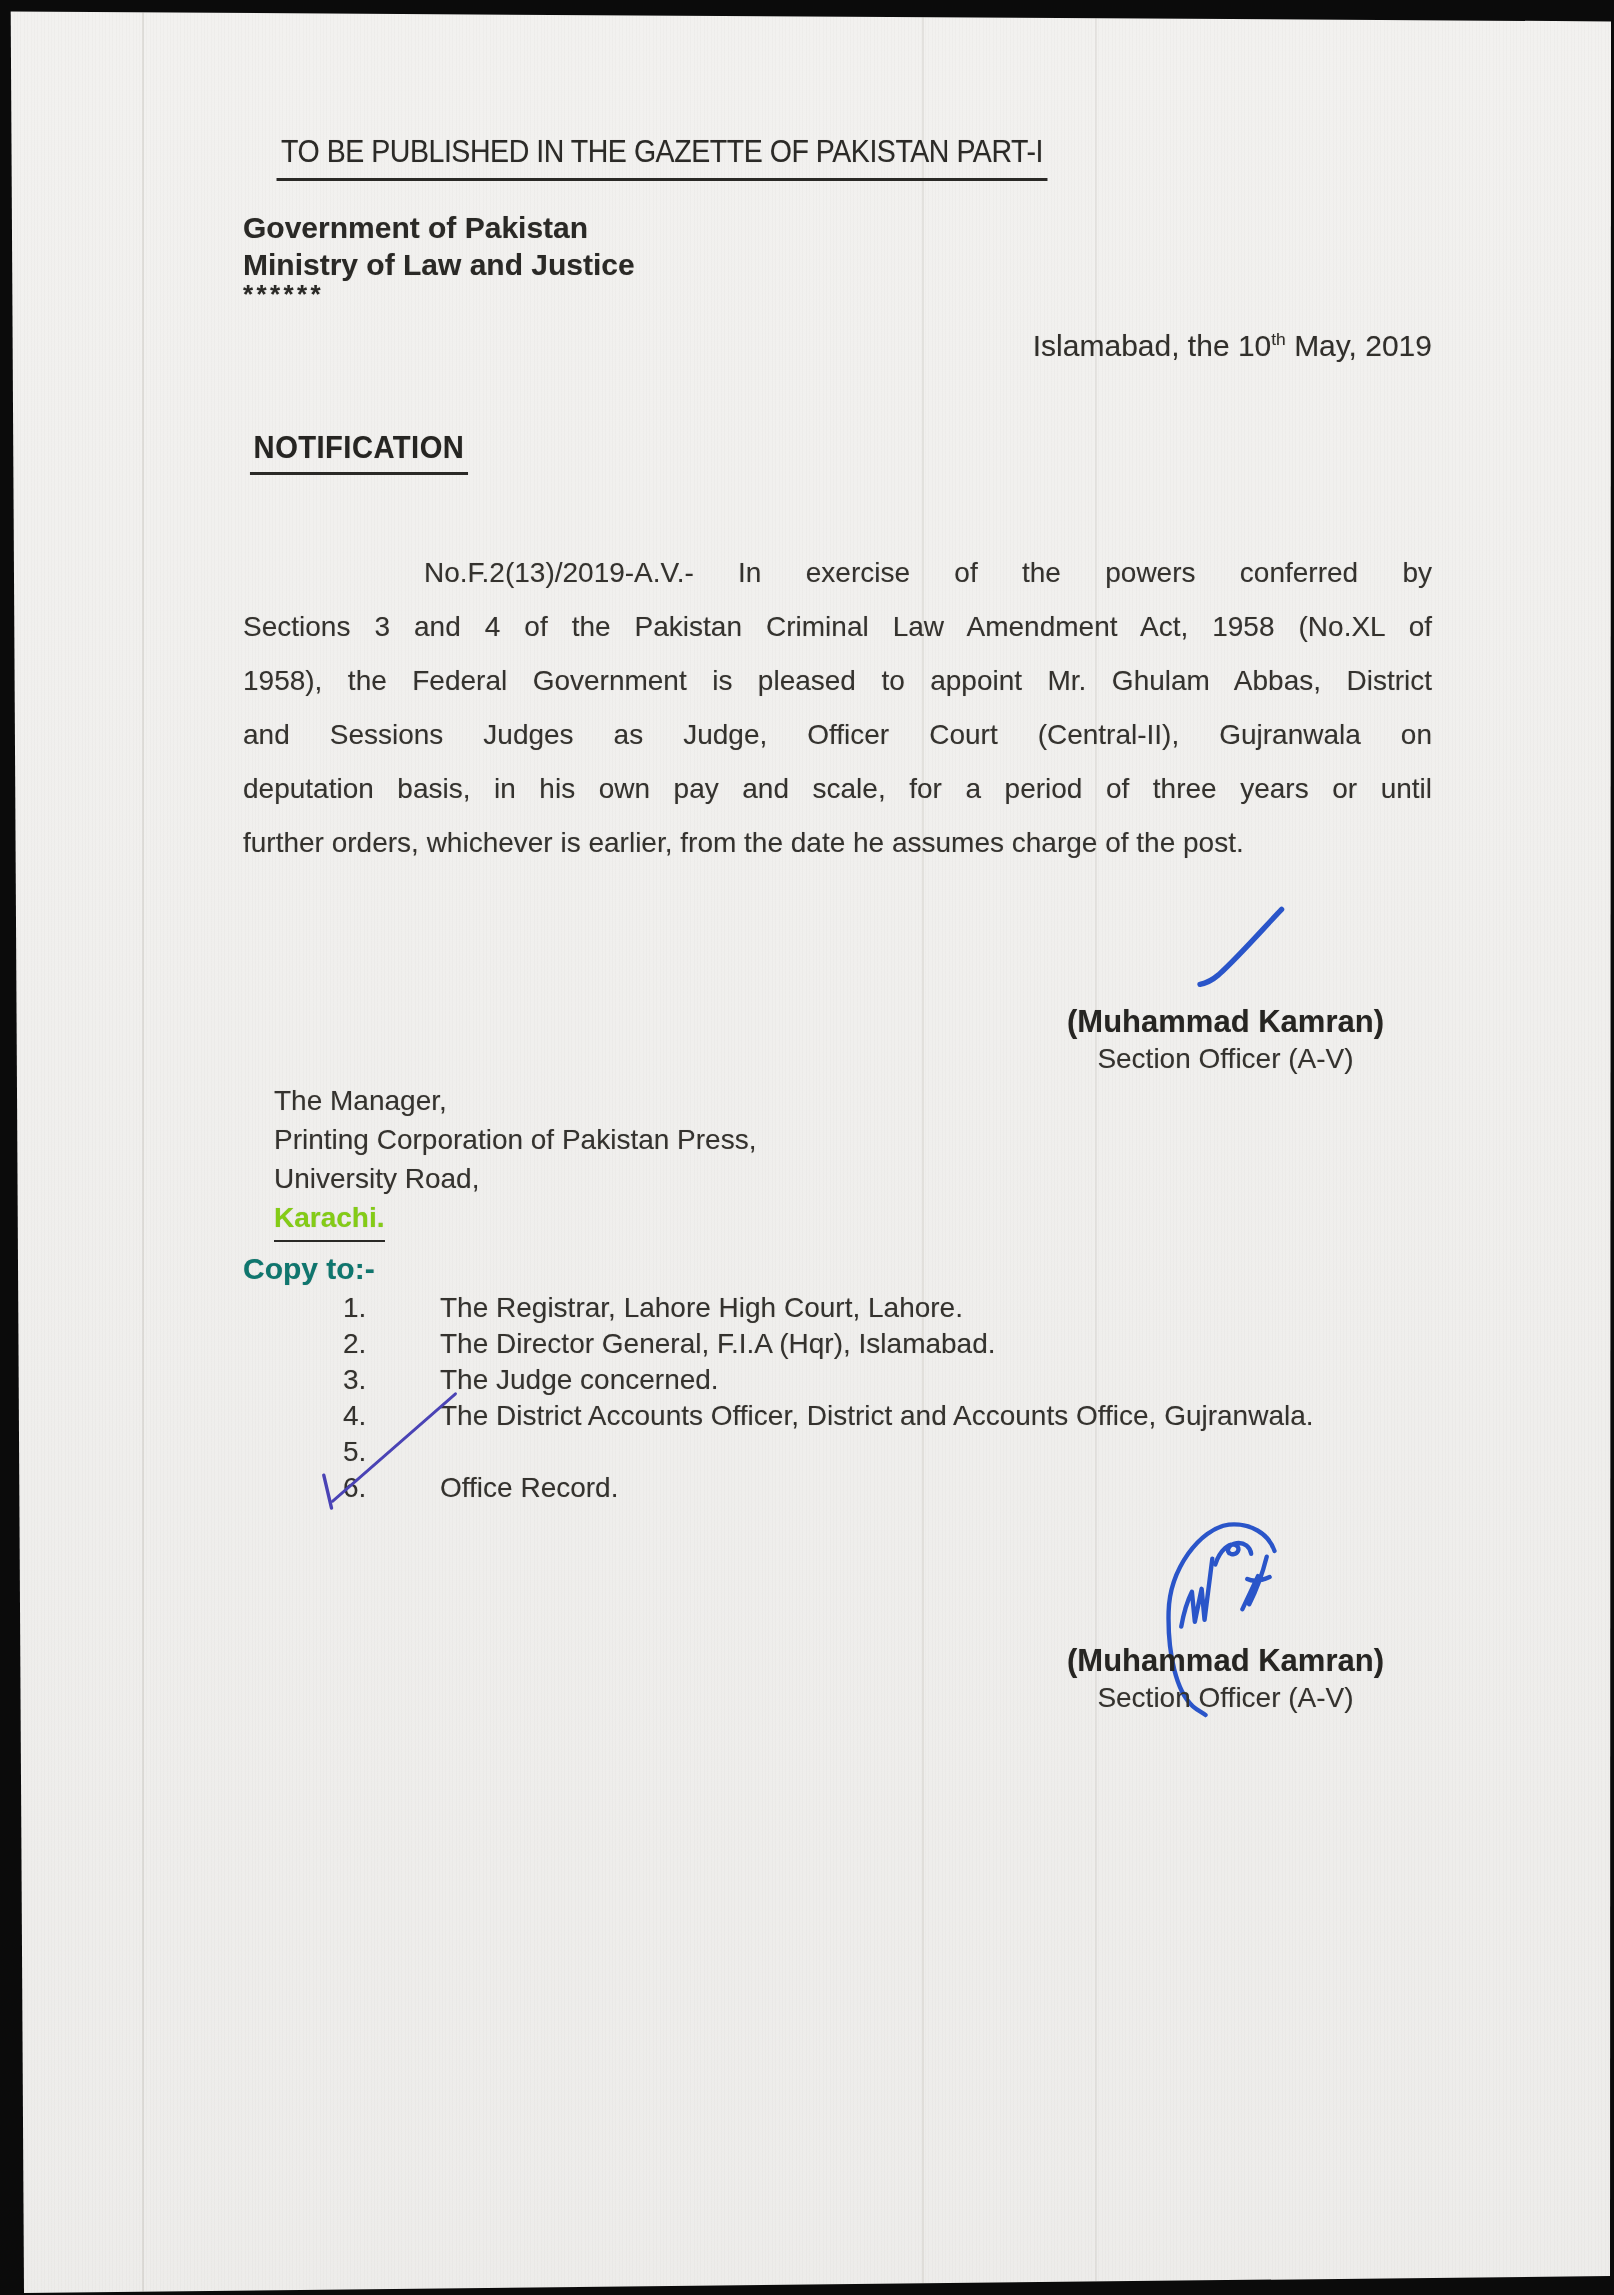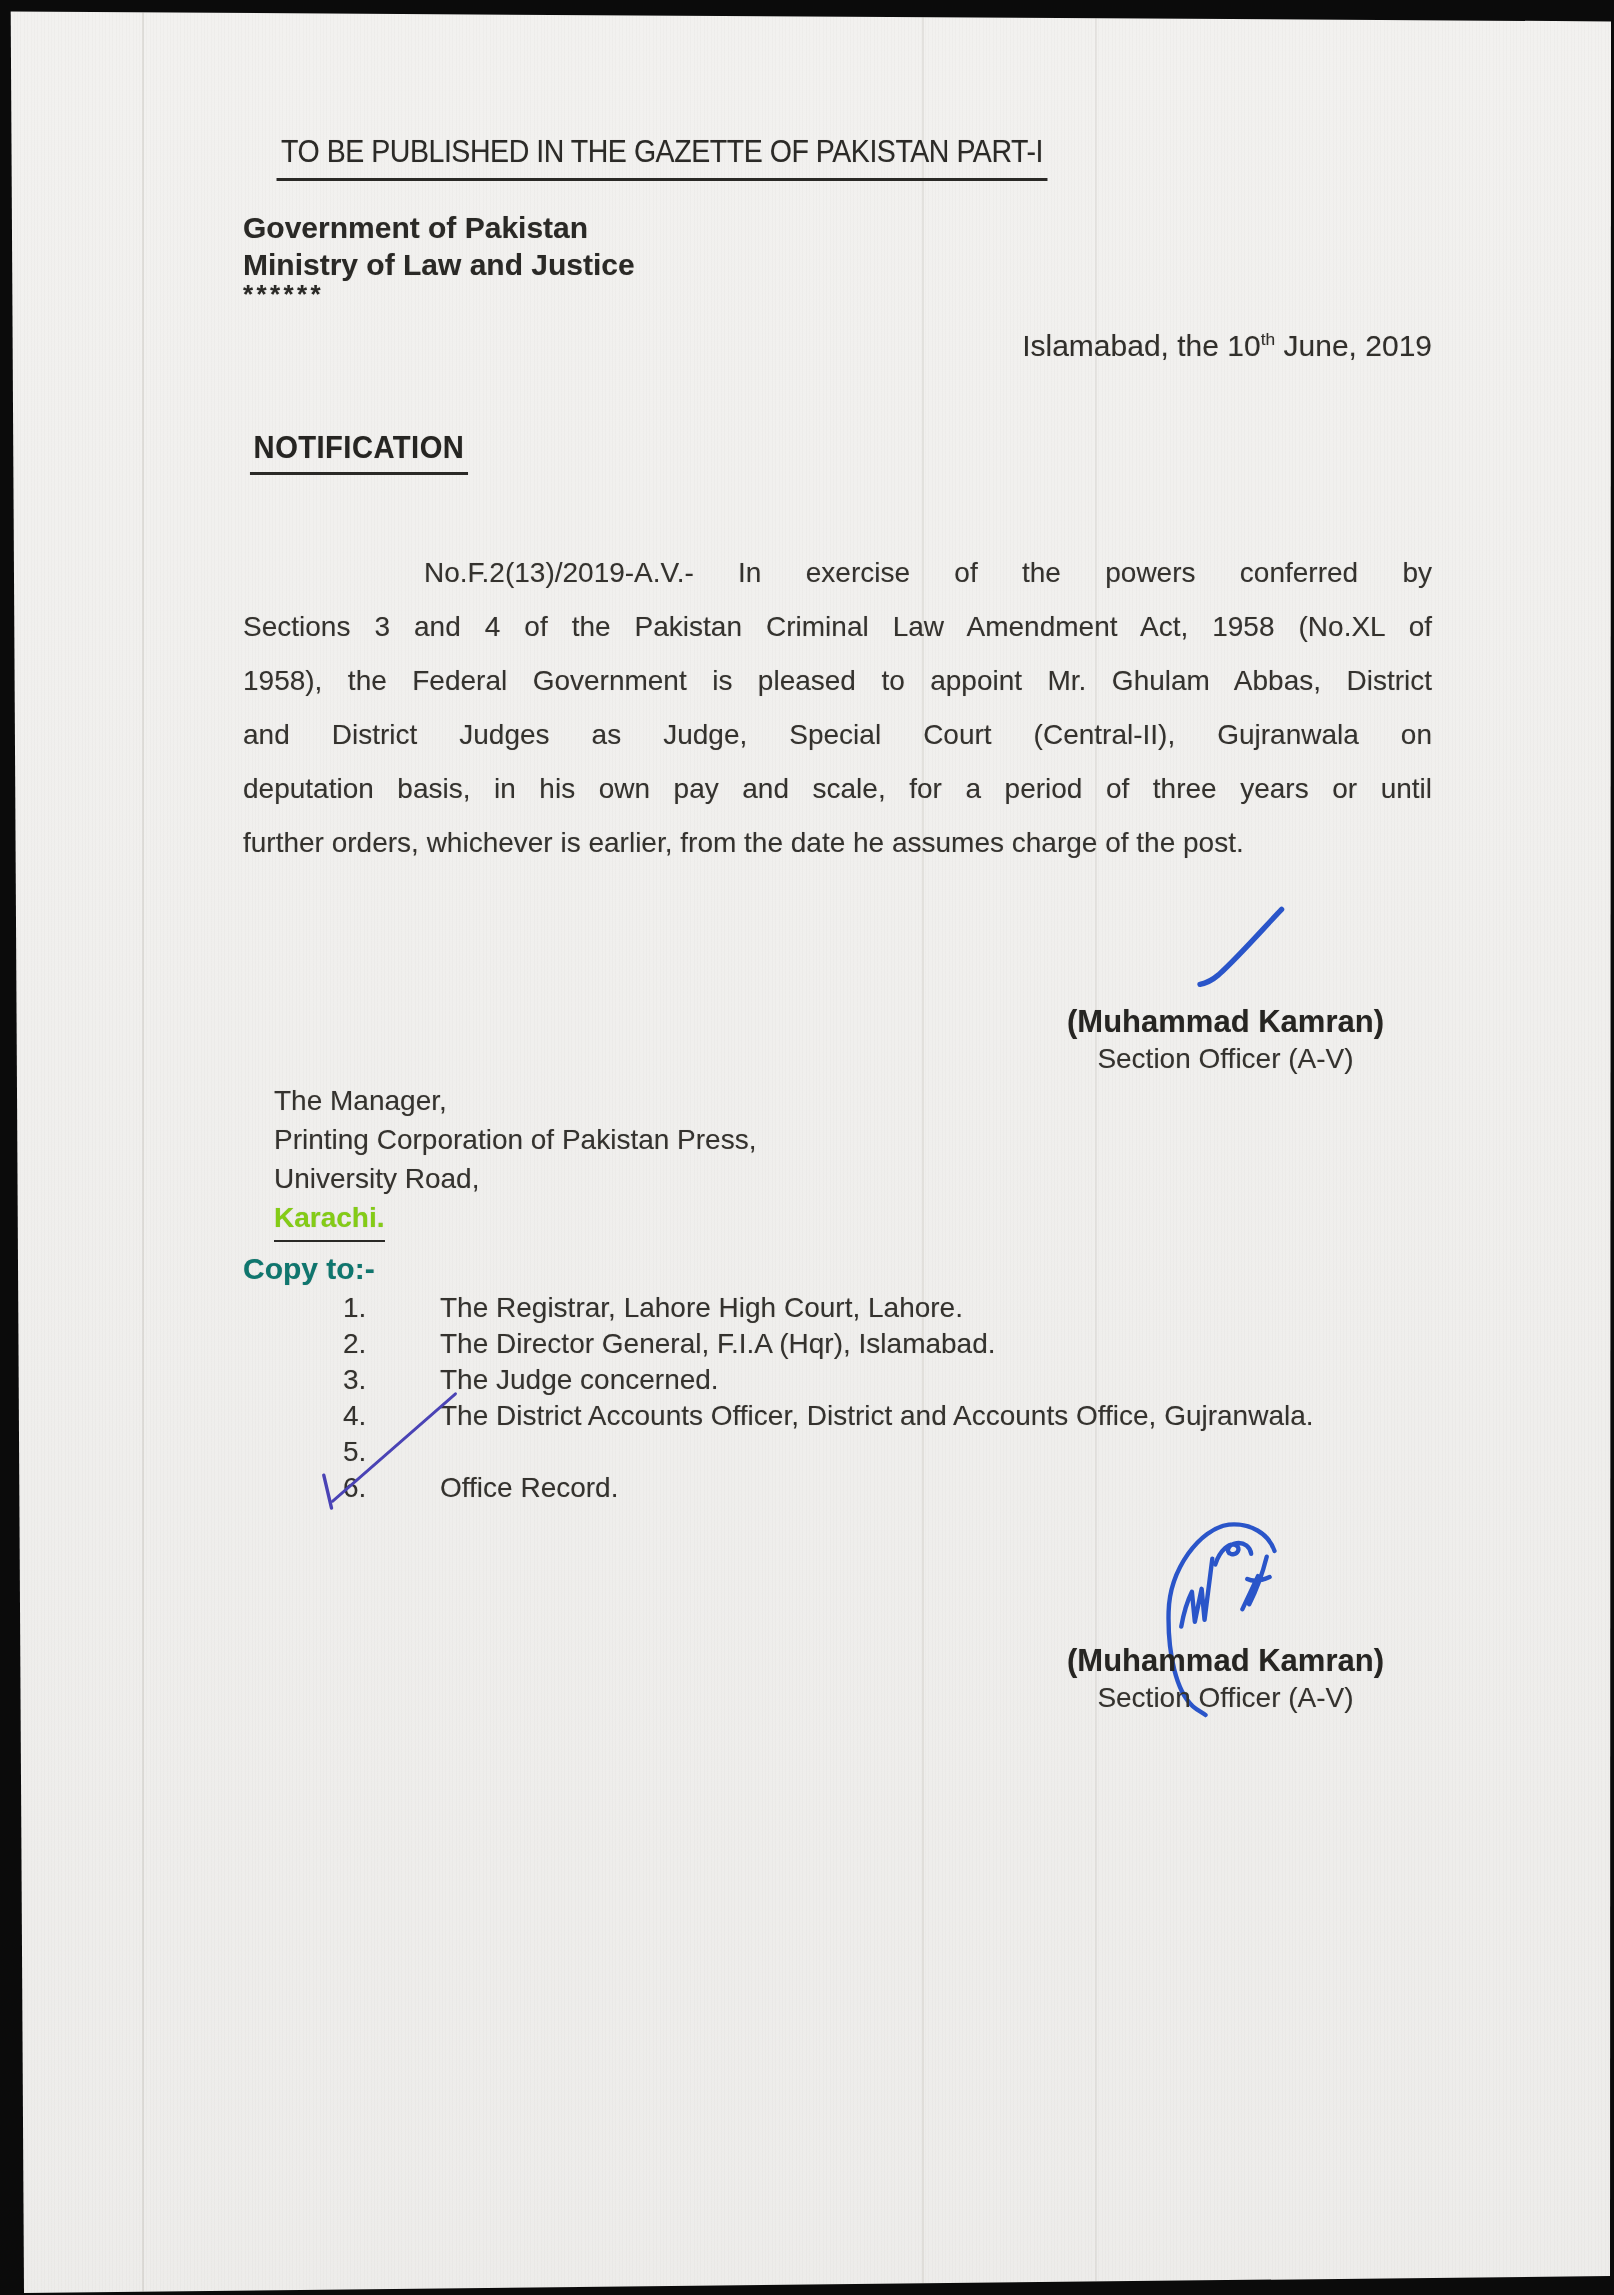--- a/index.html
+++ b/index.html
@@ -92,32 +92,32 @@
   <span class="condensed">TO BE PUBLISHED IN THE GAZETTE OF PAKISTAN PART-I</span>
 </div>
 
 <div class="block centered" id="org">
   <div>Government of Pakistan</div>
   <div>Ministry of Law and Justice</div>
 </div>
 <div class="block centered" id="stars">******</div>
 
 <div class="block" id="dateline">
-  <span>Islamabad, the 10</span><sup>th</sup><span> June, 2019</span>
+  <span>Islamabad, the 10</span><sup>th</sup><span> May, 2019</span>
 </div>
 
 <div class="block centered" id="notification">
   <span class="condensed">NOTIFICATION</span>
 </div>
 
 <div class="block" id="paragraph">
   <div class="para-line first">No.F.2(13)/2019-A.V.- In exercise of the powers conferred by</div>
   <div class="para-line">Sections 3 and 4 of the Pakistan Criminal Law Amendment Act, 1958 (No.XL of</div>
   <div class="para-line">1958), the Federal Government is pleased to appoint Mr. Ghulam Abbas, District</div>
-  <div class="para-line">and District Judges as Judge, Special Court (Central-II), Gujranwala on</div>
+  <div class="para-line">and Sessions Judges as Judge, Officer Court (Central-II), Gujranwala on</div>
   <div class="para-line">deputation basis, in his own pay and scale, for a period of three years or until</div>
   <div class="para-line last">further orders, whichever is earlier, from the date he assumes charge of the post.</div>
 </div>
 
 <svg class="ink" style="left:1184px;top:898px;" width="116" height="102" viewBox="0 0 240 210">
   <path stroke-width="11" d="M 202 23 C 168 58, 116 118, 72 158 C 58 170, 44 176, 33 178" stroke="#2a55c9"></path>
 </svg>
 
 <div class="sig-block" id="sig-top">
   <div class="sig-name">(Muhammad Kamran)</div>

